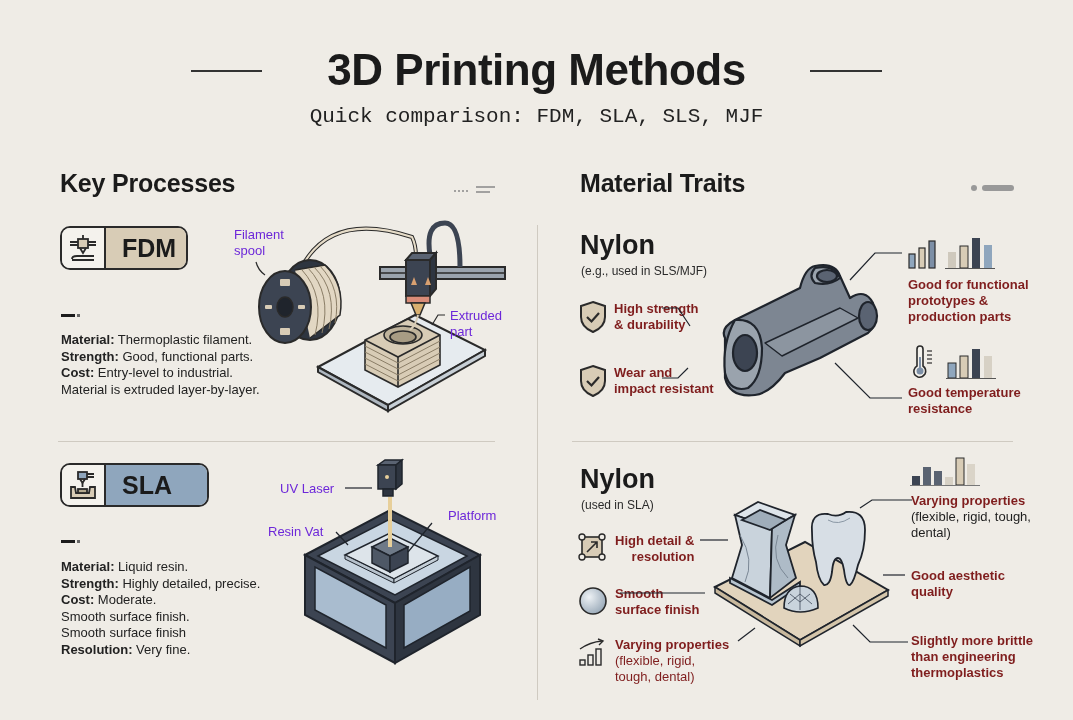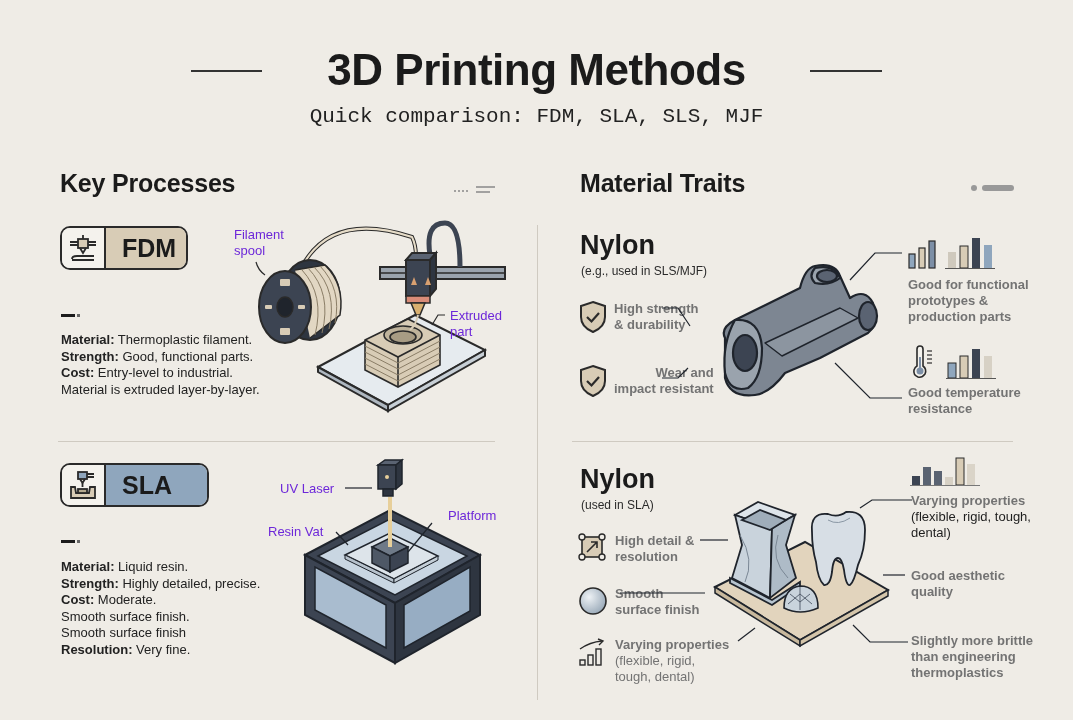--- a/index.html
+++ b/index.html
@@ -32,21 +32,21 @@
   .badge .ico { width: 44px; background: #f4f2ed; border-right: 2px solid #2a2a2a; display:flex; align-items:center; justify-content:center; }
   .badge .lbl { flex: 1; display:flex; align-items:center; padding-left: 16px; font-size: 25px; font-weight: 700; text-align: right; }
 
   .mini-rule { width: 14px; height: 3px; background: #1b1b1b; }
   .mini-dot { width: 3px; height: 3px; background: #666; }
 
   .spec { font-size: 13px; line-height: 16.5px; color: #222; }
   .spec b { font-weight: 700; }
 
   .callout { font-size: 13px; line-height: 16px; color: #6d28d9; }
-  .trait { font-size: 13px; line-height: 16px; font-weight: 700; color: #737373; }
+  .trait { font-size: 13px; line-height: 16px; font-weight: 700; color: #7f1d1d; }
   .trait-desc { font-size: 13px; line-height: 16px; color: #1e1e1e; }
   .mat-name { font-size: 27px; font-weight: 700; line-height: 32px; }
   .mat-sub { font-size: 12px; line-height: 16px; color: #2a2a2a; }
 
   .divider-h { height: 1px; background: #cfcac1; }
   .divider-v { width: 1px; background: #cfcac1; }
 
   svg { display: block; overflow: visible; }
 </style>
 </head>
@@ -251,21 +251,21 @@
   <div>High strength</div>
   <div>&amp; durability</div>
 </div>
 
 <div class="abs" style="left:578px; top:364px;">
   <svg width="30" height="34" viewBox="0 0 30 34">
       <path d="M15 2 L27 6 L27 17 Q27 27 15 32 Q3 27 3 17 L3 6 Z" fill="#d8ccb6" stroke="#2a2a2a" stroke-width="2"></path>
       <path d="M9 17 L13.5 21.5 L21 13" fill="none" stroke="#2a2a2a" stroke-width="2.2"></path>
     </svg>
 </div>
-<div class="abs trait" style="left:614px; top:365px;text-align:right;">
+<div class="abs trait" style="left:614px; top:365px;">
   <div>Wear and</div>
   <div>impact resistant</div>
 </div>
 
 <div class="abs" style="left:690px; top:248px;">
   <svg width="220" height="170" viewBox="0 0 220 170">
     <g stroke="#1f242c" stroke-width="2.2" stroke-linejoin="round">
       <path d="M35 90 Q30 80 45 72 L110 40 Q115 20 125 18 Q145 14 150 28 L160 50 Q175 40 183 55 Q190 75 178 85 L130 110 L95 125 Q80 145 65 147 Q40 150 35 130 Z" fill="#7d8692"></path>
       <path d="M125 20 Q145 16 150 30 Q140 38 125 35 Q118 28 125 20 Z" fill="#9aa3ad"></path>
       <ellipse cx="137" cy="28" rx="10" ry="6" fill="#5a6372"></ellipse>
@@ -341,21 +341,21 @@
       <rect x="4" y="4" width="20" height="20" fill="#d8ccb6" stroke="#2a2a2a" stroke-width="1.6"></rect>
       <g fill="#efece6" stroke="#2a2a2a" stroke-width="1.4">
         <circle cx="4" cy="4" r="3"></circle>
         <circle cx="24" cy="4" r="3"></circle>
         <circle cx="4" cy="24" r="3"></circle>
         <circle cx="24" cy="24" r="3"></circle>
       </g>
       <path d="M9 19 L19 9 M13 9 L19 9 L19 15" fill="none" stroke="#2a2a2a" stroke-width="1.6"></path>
     </svg>
 </div>
-<div class="abs trait" style="left:615px; top:533px;">
+<div class="abs trait" style="left:615px; top:533px;text-align:right;">
   <div>High detail &amp;</div>
   <div>resolution</div>
 </div>
 
 <div class="abs" style="left:578px; top:586px;">
   <svg width="30" height="30" viewBox="0 0 30 30">
       <defs>
         <radialGradient id="sph" cx="0.35" cy="0.35" r="0.7">
           <stop offset="0" stop-color="#eef2f5"></stop>
           <stop offset="1" stop-color="#9aaab9"></stop>

